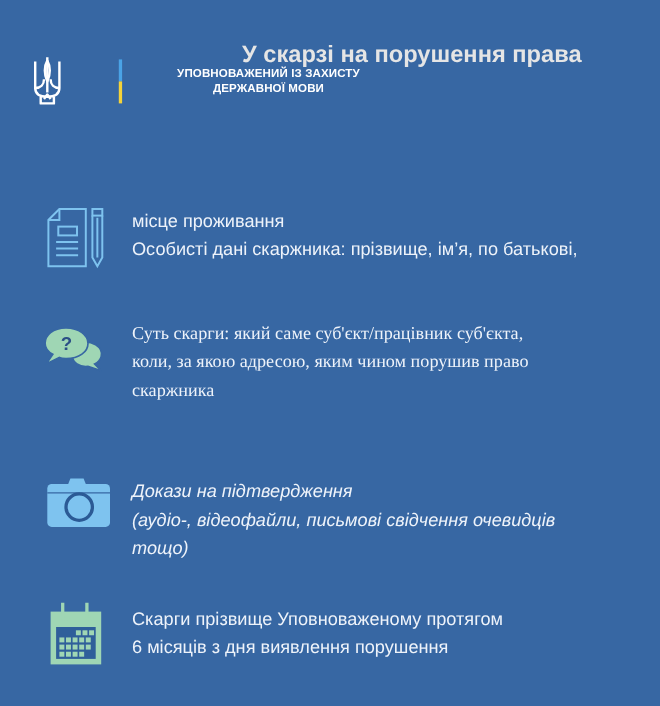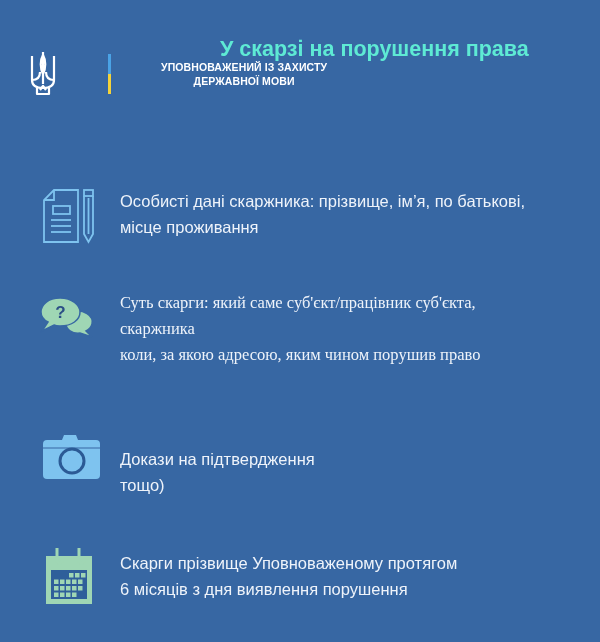--- a/index.html
+++ b/index.html
@@ -13,21 +13,21 @@
     .trident { width: 30px; height: 48px; }
     .flagbar { width: 3px; height: 40px; margin-left: 6px; display: flex; flex-direction: column; }
     .flagbar .b { flex: 1; background: #4aa3e6; }
     .flagbar .y { flex: 1; background: #f4d33a; }
     .logo-text {
       margin-left: 6px; color: #ffffff; font-weight: bold; font-size: 10.5px;
       line-height: 14px; text-align: center; letter-spacing: 0.1px;
     }
     .headline {
       position: absolute; left: 220px; top: 36px; width: 380px;
-      color: #5eead4; font-weight: bold; font-size: 21.5px; line-height: 26.5px;
+      color: #e5e5e5; font-weight: bold; font-size: 21.5px; line-height: 26.5px;
     }
     .item { position: absolute; left: 0; width: 600px; }
     .item .icon { position: absolute; }
     .item .text {
       position: absolute; left: 120px; width: 470px;
       color: #eef3fa; font-size: 16.5px; line-height: 26px;
     }
   </style>
 </head>
 <body>
@@ -66,47 +66,48 @@
       <rect x="13" y="20" width="17" height="8"></rect>
       <line x1="11" y1="34" x2="31" y2="34"></line>
       <line x1="11" y1="40" x2="31" y2="40"></line>
       <line x1="11" y1="46" x2="31" y2="46"></line>
       <rect x="44" y="4" width="9" height="6"></rect>
       <path d="M44 10 L44 48 L48.5 56 L53 48 L53 10"></path>
       <line x1="48.5" y1="12" x2="48.5" y2="48"></line>
     </g>
   </svg>
   <div class="text" style="top:2px;">
+    <div>місце проживання</div>
     <div>Особисті дані скаржника: прізвище, ім’я, по батькові,</div>
-    <div>місце проживання</div>
   </div>
 </div>
 
 <div class="item" style="top:290px;">
   <svg class="icon" style="left:40px; top:6px;" width="56" height="42" viewBox="0 0 56 42">
     <path d="M30 16 C44 12 54 20 52 28 C51 32 48 34 46 35 L52 41 L40 37 C32 38 26 33 26 28 Z" fill="#9fd6b4" stroke="#3767a3" stroke-width="1.5"></path>
     <path d="M20 2 C32 2 40 9 40 16 C40 24 32 30 20 30 C18 30 16 30 14 29 L2 35 L8 26 C4 24 1 20 1 16 C1 9 8 2 20 2 Z" fill="#9fd6b4" stroke="#3767a3" stroke-width="1.5"></path>
     <text x="20.5" y="22" text-anchor="middle" font-family="Liberation Sans, sans-serif" font-weight="bold" font-size="17" fill="#2b4f86">?</text>
   </svg>
   <div class="text" style="top:0;font-family:Liberation Serif, serif;">
     <div>Суть скарги: який саме суб'єкт/працівник суб'єкта,</div>
+    <div>коли, за якою адресою, яким чином порушив право</div>
     <div>скаржника</div>
-    <div>коли, за якою адресою, яким чином порушив право</div>
   </div>
 </div>
 
 <div class="item" style="top:430px;">
   <svg class="icon" style="left:42px; top:4px;" width="60" height="46" viewBox="0 0 60 46">
     <path d="M20 6 L22 1 L34 1 L36 6 Z" fill="#7ec3ef"></path>
     <rect x="1" y="6" width="57" height="39" rx="4" fill="#7ec3ef"></rect>
     <line x1="1" y1="14" x2="58" y2="14" stroke="#3767a3" stroke-width="1.2"></line>
     <circle cx="30" cy="27" r="12" fill="#7ec3ef" stroke="#2b5a95" stroke-width="3"></circle>
   </svg>
-  <div class="text" style="top:16px;">
+  <div class="text" style="top:4px;font-style:italic;">
     <div>Докази на підтвердження</div>
+    <div>(аудіо-, відеофайли, письмові свідчення очевидців</div>
     <div>тощо)</div>
   </div>
 </div>
 
 <div class="item" style="top:548px;">
   <svg class="icon" style="left:44px; top:-2px;" width="52" height="60" viewBox="0 0 52 60">
     <rect x="2" y="10" width="46" height="48" fill="#9fd6b4"></rect>
     <rect x="7" y="24" width="36" height="29" fill="#2f5f9a"></rect>
     <path d="M13 2 L13 14 M13 14 C13 18 18 18 18 14" fill="none" stroke="#9fd6b4" stroke-width="3"></path>
     <path d="M35 2 L35 14 M35 14 C35 18 40 18 40 14" fill="none" stroke="#9fd6b4" stroke-width="3"></path>

